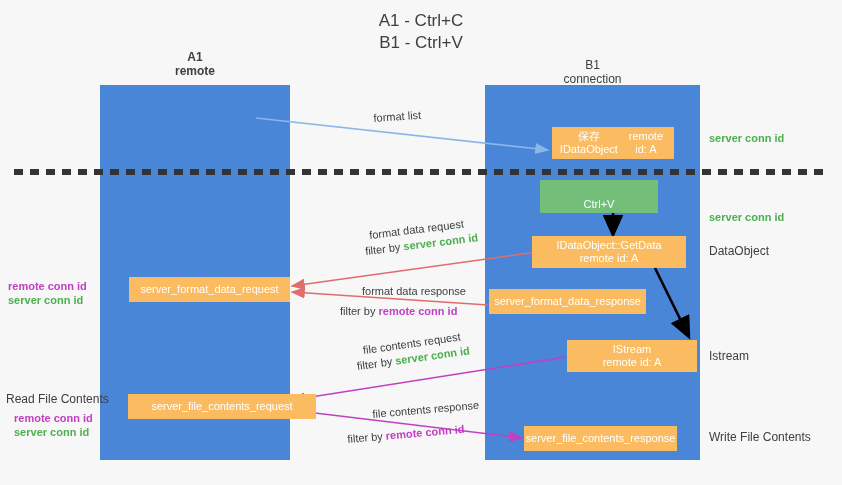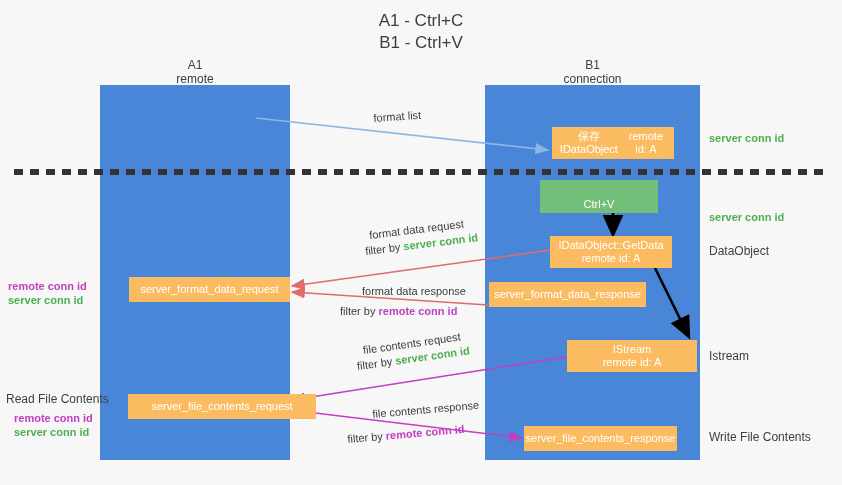--- a/index.html
+++ b/index.html
@@ -54,21 +54,21 @@
 <div id="stage">
 
   <div class="abs title">
     <div>A1 - Ctrl+C</div>
     <div>B1 - Ctrl+V</div>
   </div>
 
   <div class="abs lane" style="left:100px;top:85px;width:190px;height:375px;"></div>
   <div class="abs lane" style="left:485px;top:85px;width:215px;height:375px;"></div>
 
-  <div class="abs lane-head" style="left:100px;top:58px;width:190px;">
+  <div class="abs lane-head" style="left:100px;top:50px;width:190px;font-weight:bold;">
     <div>A1</div>
     <div>remote</div>
   </div>
   <div class="abs lane-head" style="left:485px;top:58px;width:215px;">
     <div>B1</div>
     <div>connection</div>
   </div>
 
   <svg viewBox="0 0 842 485">
     <defs>
@@ -106,30 +106,30 @@
 
   <div class="abs box orange" style="left:552px;top:127px;width:122px;height:32px;">
     <span>保存IDataObject</span>
     <span>remote id: A</span>
   </div>
 
   <div class="abs box green" style="left:540px;top:180px;width:118px;height:33px;align-items:flex-end;">
     <span>Ctrl+V</span>
   </div>
 
-  <div class="abs box orange" style="left:550px;top:236px;width:122px;height:32px;flex-direction:column;">
+  <div class="abs box orange" style="left:532px;top:236px;width:154px;height:32px;flex-direction:column;">
     <span>IDataObject::GetData</span>
     <span>remote id: A</span>
   </div>
 
   <div class="abs box orange" style="left:129px;top:277px;width:161px;height:25px;">
     <span>server_format_data_request</span>
   </div>
 
-  <div class="abs box orange" style="left:489px;top:282px;width:157px;height:25px;">
+  <div class="abs box orange" style="left:489px;top:289px;width:157px;height:25px;">
     <span>server_format_data_response</span>
   </div>
 
   <div class="abs box orange" style="left:567px;top:340px;width:130px;height:32px;flex-direction:column;">
     <span>IStream</span>
     <span>remote id: A</span>
   </div>
 
   <div class="abs box orange" style="left:128px;top:394px;width:188px;height:25px;">
     <span>server_file_contents_request</span>

